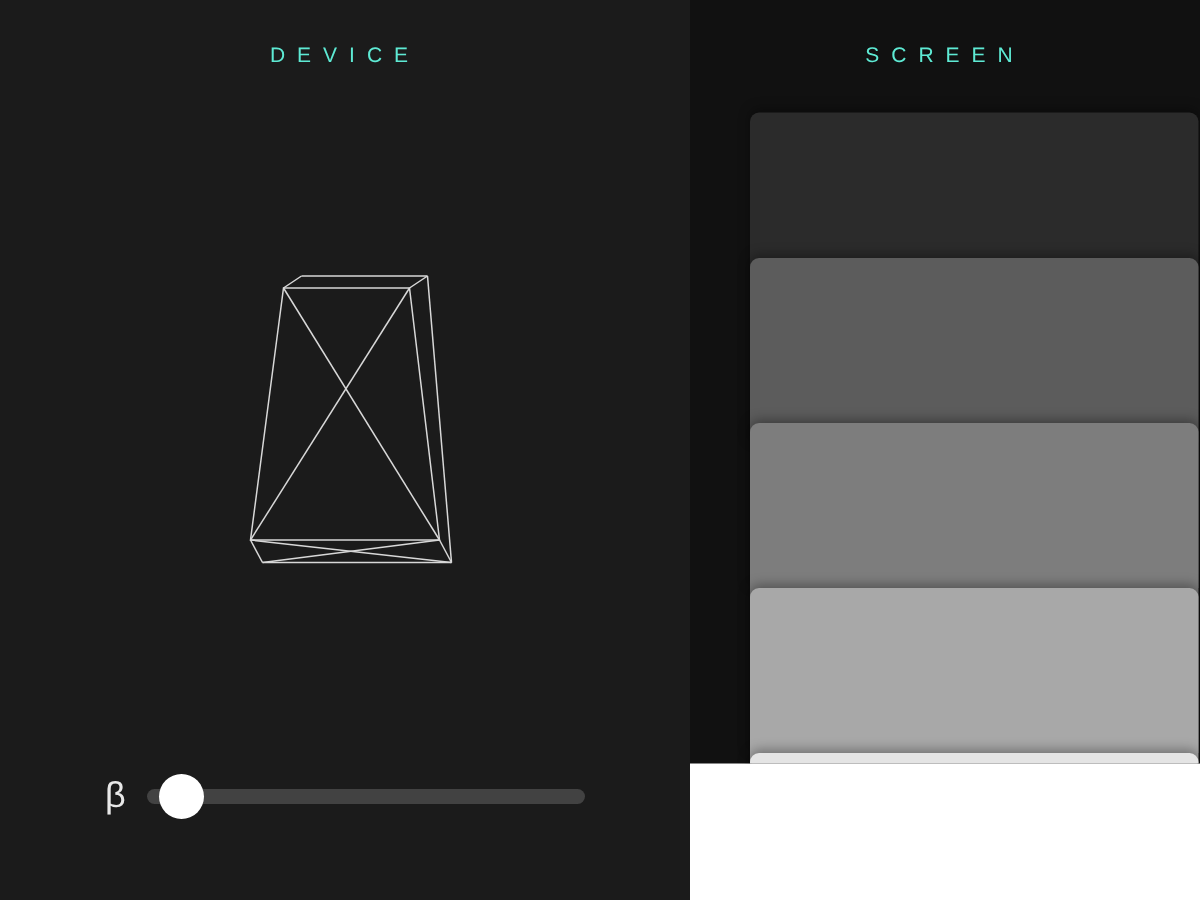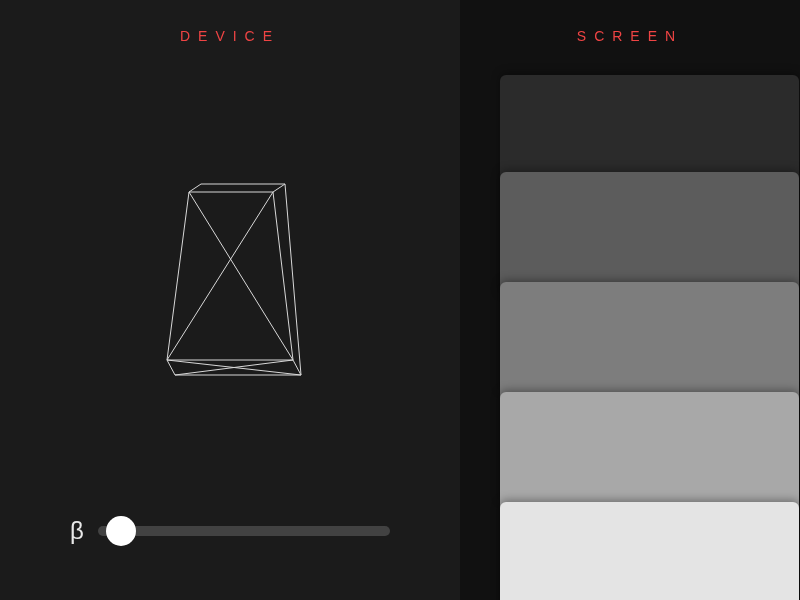--- a/index.html
+++ b/index.html
@@ -6,32 +6,32 @@
   html, body { width: 800px; height: 600px; overflow: hidden; font-family: "Helvetica Neue", Arial, sans-serif; }
   body { display: flex; }
   .panel-left {
     width: 460px;
     height: 600px;
     background: #1b1b1b;
     position: relative;
   }
   .panel-right {
     width: 340px;
-    height: 600px;
+    height: 509px;
     background: #111111;
     position: relative;
     overflow: hidden;
   }
   .panel-title {
     position: absolute;
     top: 28px;
     left: 0;
     width: 100%;
     text-align: center;
-    color: #ef4444;
+    color: #5eead4;
     font-size: 14px;
     letter-spacing: 8px;
     font-weight: 400;
   }
   .device-svg {
     position: absolute;
     top: 180px;
     left: 50%;
     transform: translateX(-50%);
   }

